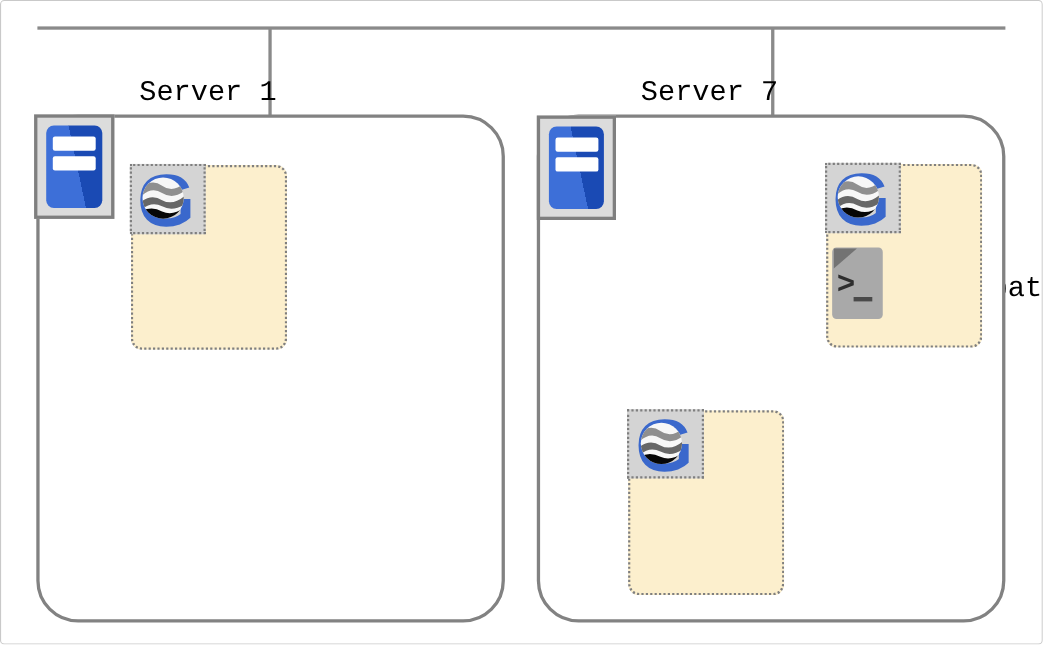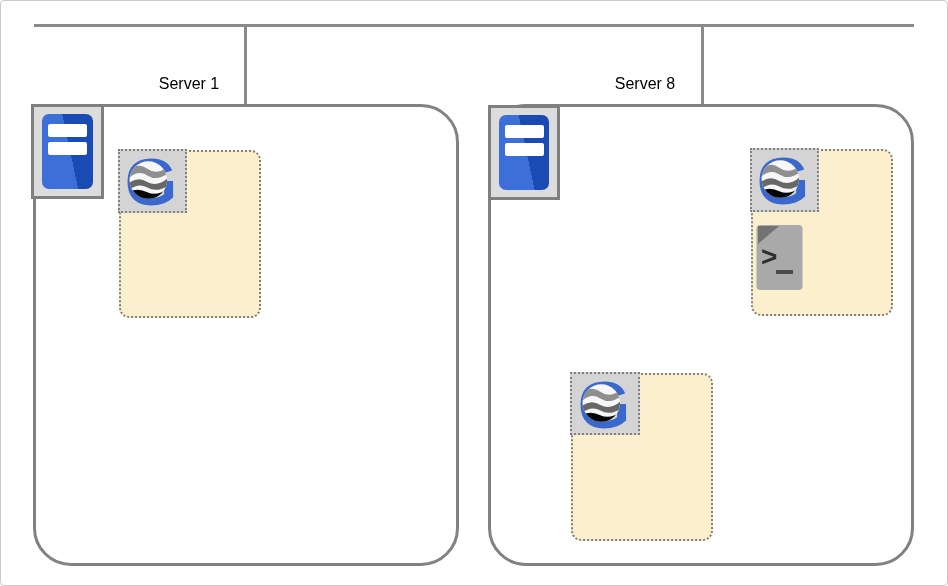--- a/index.html
+++ b/index.html
@@ -12,23 +12,24 @@
     border-radius: 4px;
     overflow: hidden;
     font-family: "Liberation Sans", sans-serif;
     color: #000;
   }
   .hline { position:absolute; background:#8a8a8a; height:3px; }
   .vline { position:absolute; background:#8a8a8a; width:3px; }
 
   .label {
     position:absolute;
-    font-size:16px; line-height:22px;
+    font-size:26px; line-height:22px;
     white-space:nowrap;
     transform: translateX(-50%);
+    font-family: Liberation Mono, monospace;
   }
   .label.left-anchor { transform:none; }
 
   .server-box {
     position:absolute;
     background:#ffffff;
     border:3px solid #828282;
     border-radius:38px;
     z-index:1;
   }
@@ -92,21 +93,21 @@
   </defs>
 </svg>
 
 <div class="canvas">
 
   <div class="hline" style="left:33px; top:23px; width:880px;"></div>
   <div class="vline" style="left:243px; top:24px; height:80px;"></div>
   <div class="vline" style="left:700px; top:24px; height:80px;"></div>
 
   <div class="label" style="left:188px; top:72px;">Server 1</div>
-  <div class="label" style="left:644px; top:72px;">Server 8</div>
+  <div class="label" style="left:644px; top:72px;">Server 7</div>
 
   <div class="server-box" style="left:32px; top:103px; width:426px; height:462px;"></div>
   <div class="server-box" style="left:487px; top:103px; width:426px; height:462px;"></div>
 
   <div class="server-icon" style="left:30px; top:103px; width:73px; height:95px;">
     <div class="tower">
       <div class="bar bar1"></div>
       <div class="bar bar2"></div>
     </div>
   </div>

